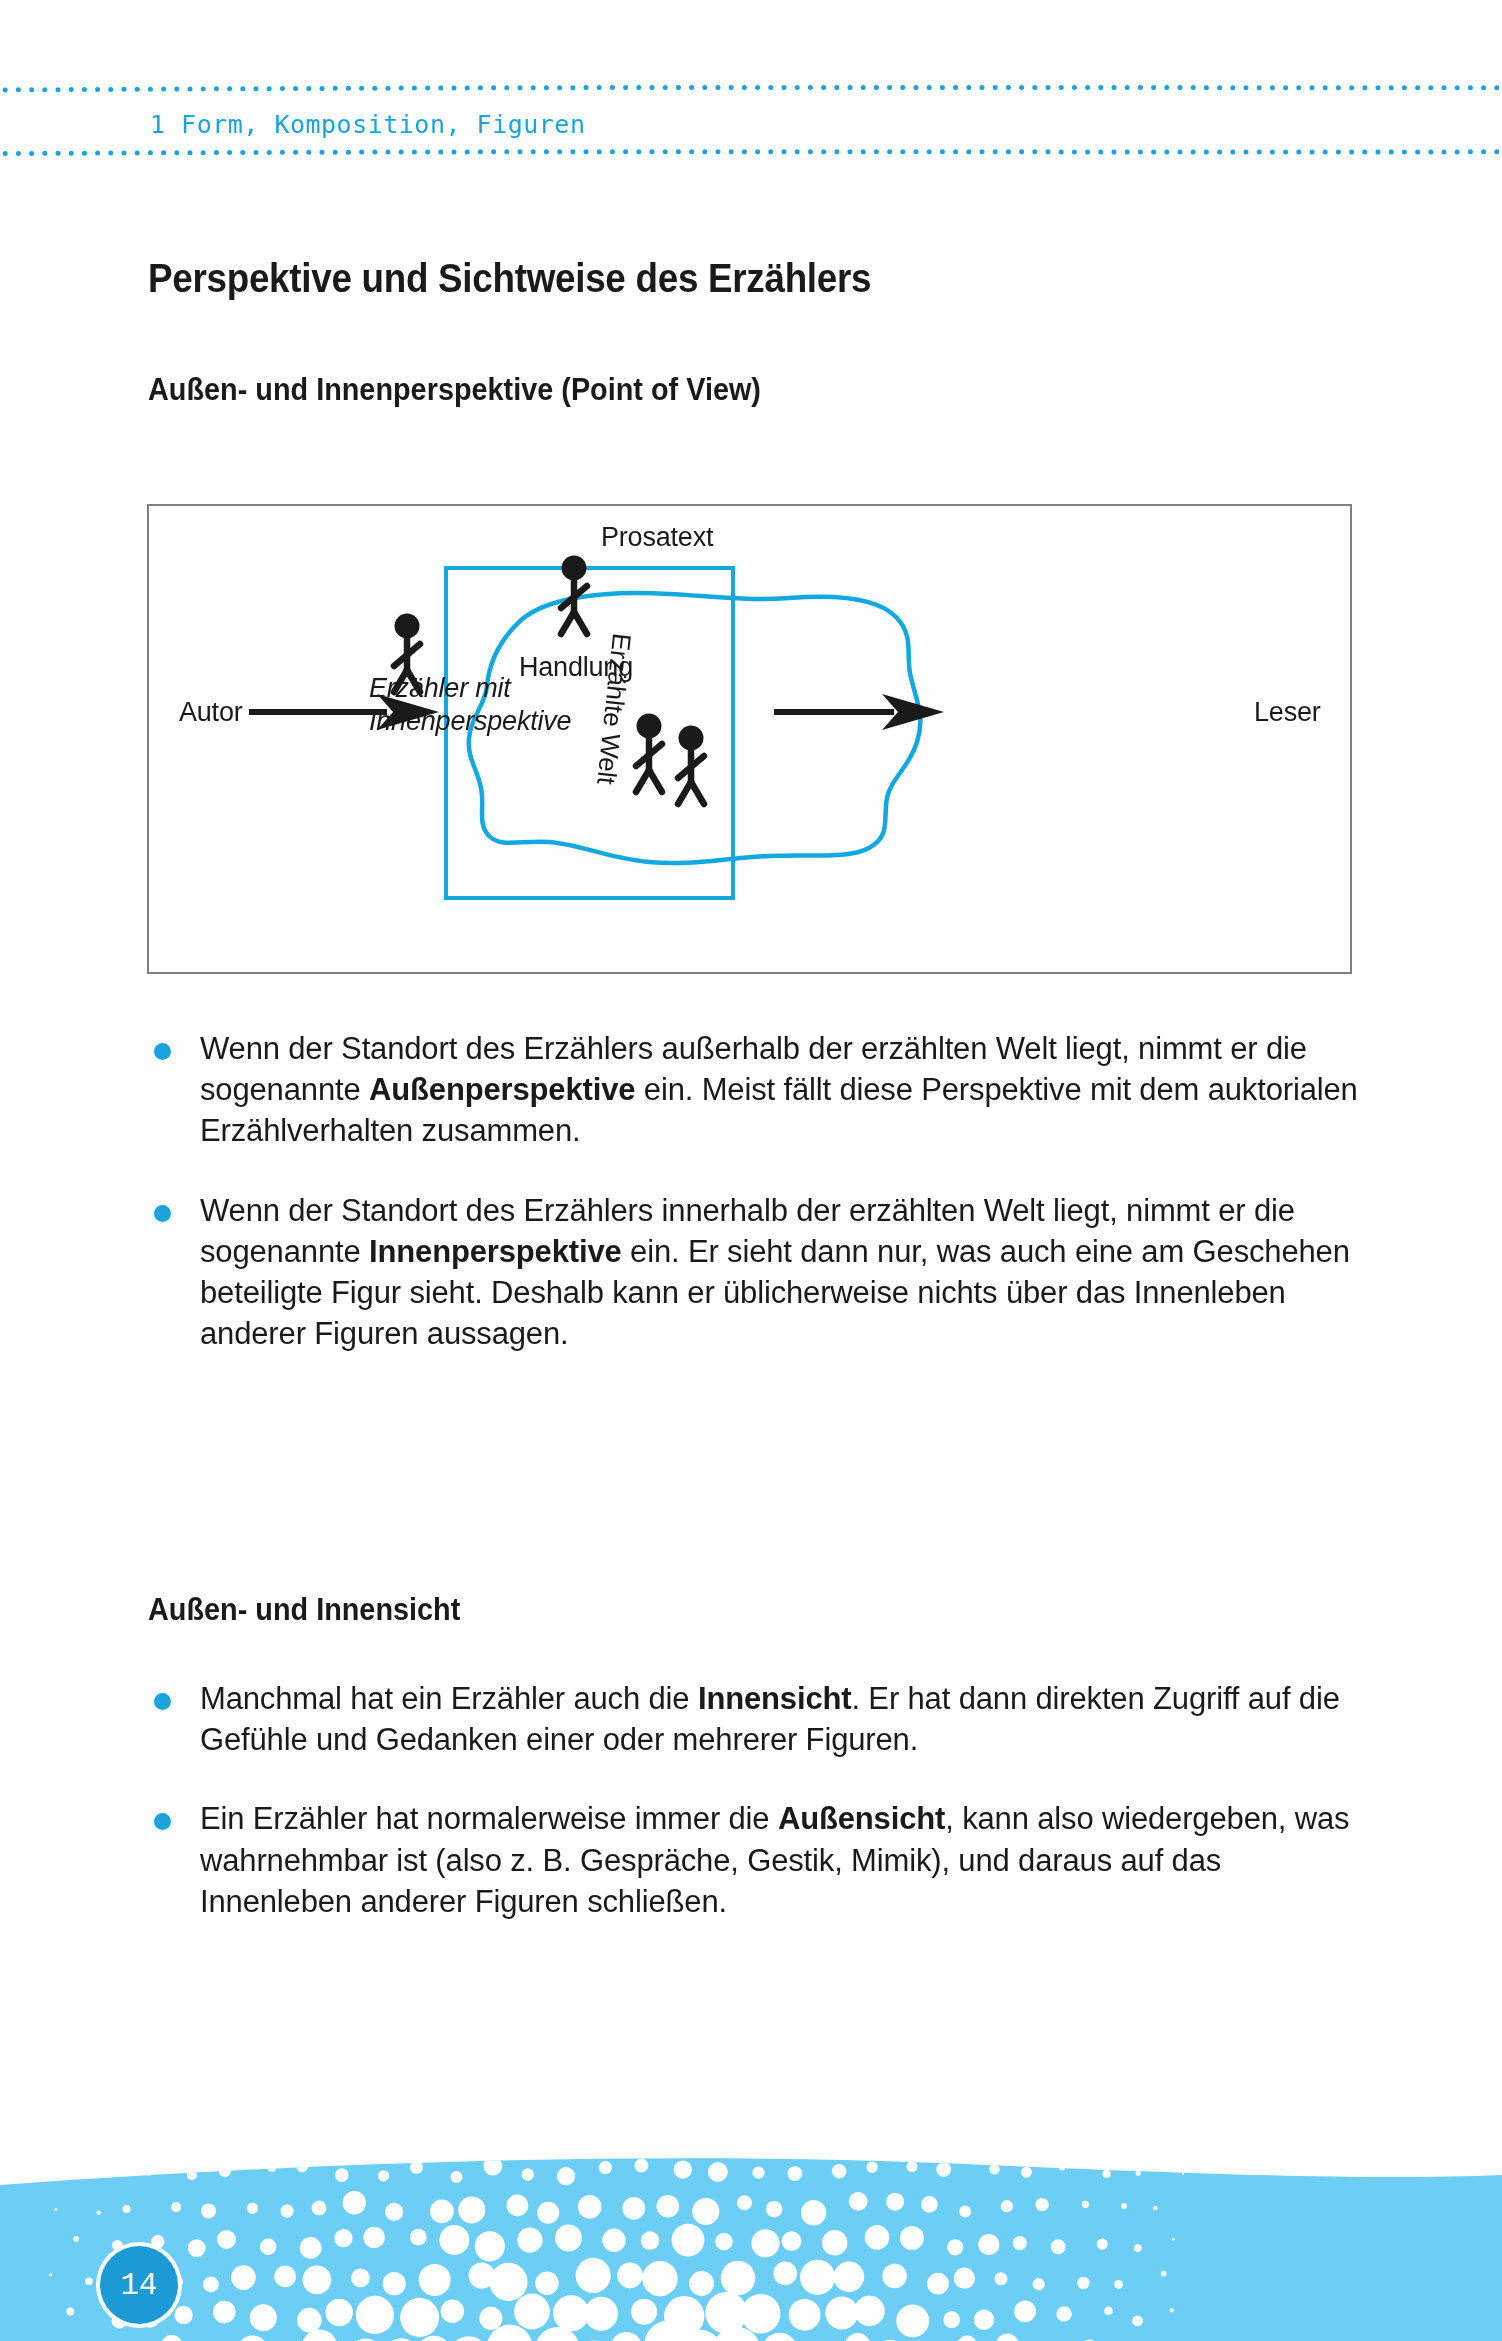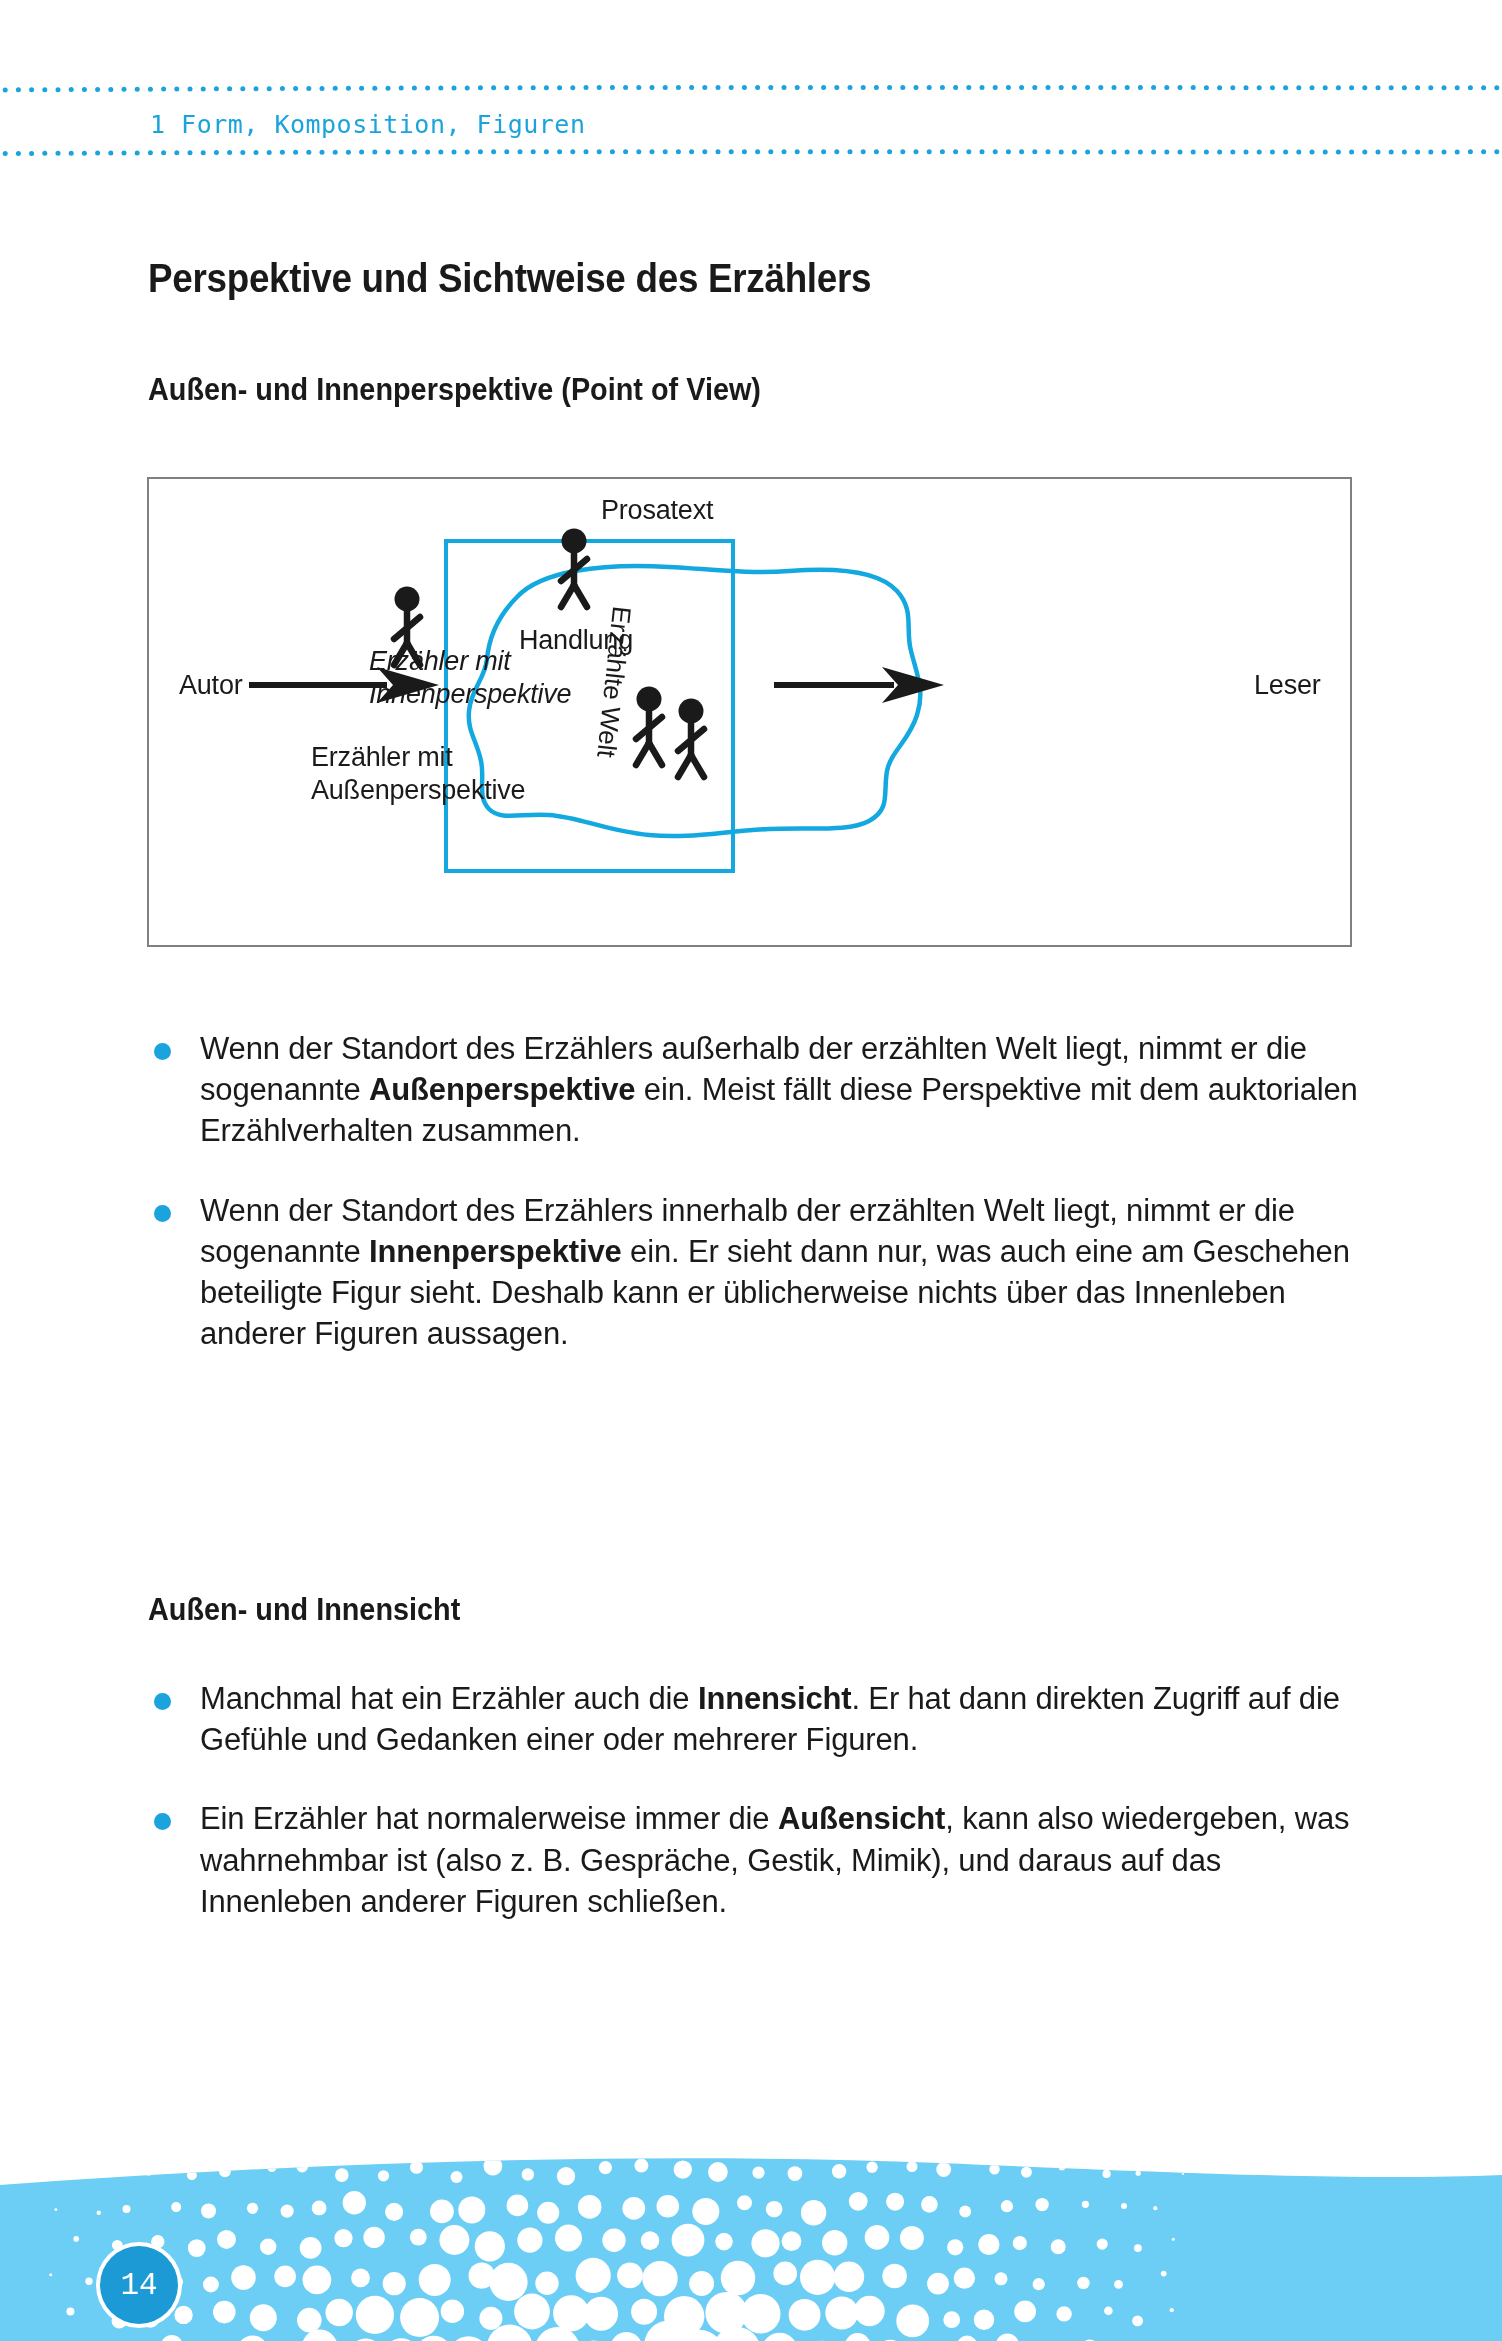--- a/index.html
+++ b/index.html
@@ -69,21 +69,21 @@
     transform-origin: left center;
     white-space: nowrap;
   }
   .h2-pov { top: 372px; }
   .h2-sicht { top: 1592px; }
 
   
   .diagram {
     position: absolute;
     left: 147px;
-    top: 477px;
+    top: 504px;
     width: 1205px;
     height: 470px;
     border: 2px solid #808080;
     box-sizing: border-box;
     background: #ffffff;
   }
   .diagram svg {
     position: absolute;
     left: 0;
     top: 0;
@@ -507,21 +507,20 @@
       </g>
     </g>
 
   </svg>
 
   <div class="dg-label lbl-prosatext">Prosatext</div>
   <div class="dg-label lbl-autor">Autor</div>
   <div class="dg-label lbl-leser">Leser</div>
   <div class="dg-label lbl-handlung">Handlung</div>
   <div class="dg-label lbl-innen">Erzähler mit Innenperspektive</div>
-  <div class="dg-label lbl-aussen">Erzähler mit Außenperspektive</div>
   <div class="dg-label lbl-welt">Erzählte Welt</div>
 
 </div>
 
 <div class="bullets" id="bullets-top">
     <div class="bullet"><span class="dot"></span><span>Wenn der Standort des Erzählers außerhalb der erzählten Welt liegt, nimmt er die sogenannte <b>Außenperspektive</b> ein. Meist fällt diese Perspektive mit dem auktorialen Erzählverhalten zusammen.</span></div>
     <div class="bullet"><span class="dot"></span><span>Wenn der Standort des Erzählers innerhalb der erzählten Welt liegt, nimmt er die sogenannte <b>Innenperspektive</b> ein. Er sieht dann nur, was auch eine am Geschehen beteiligte Figur sieht. Deshalb kann er üblicherweise nichts über das Innenleben anderer Figuren aussagen.</span></div>
   </div>
 
 <div class="h2 h2-sicht">Außen- und Innensicht</div>

